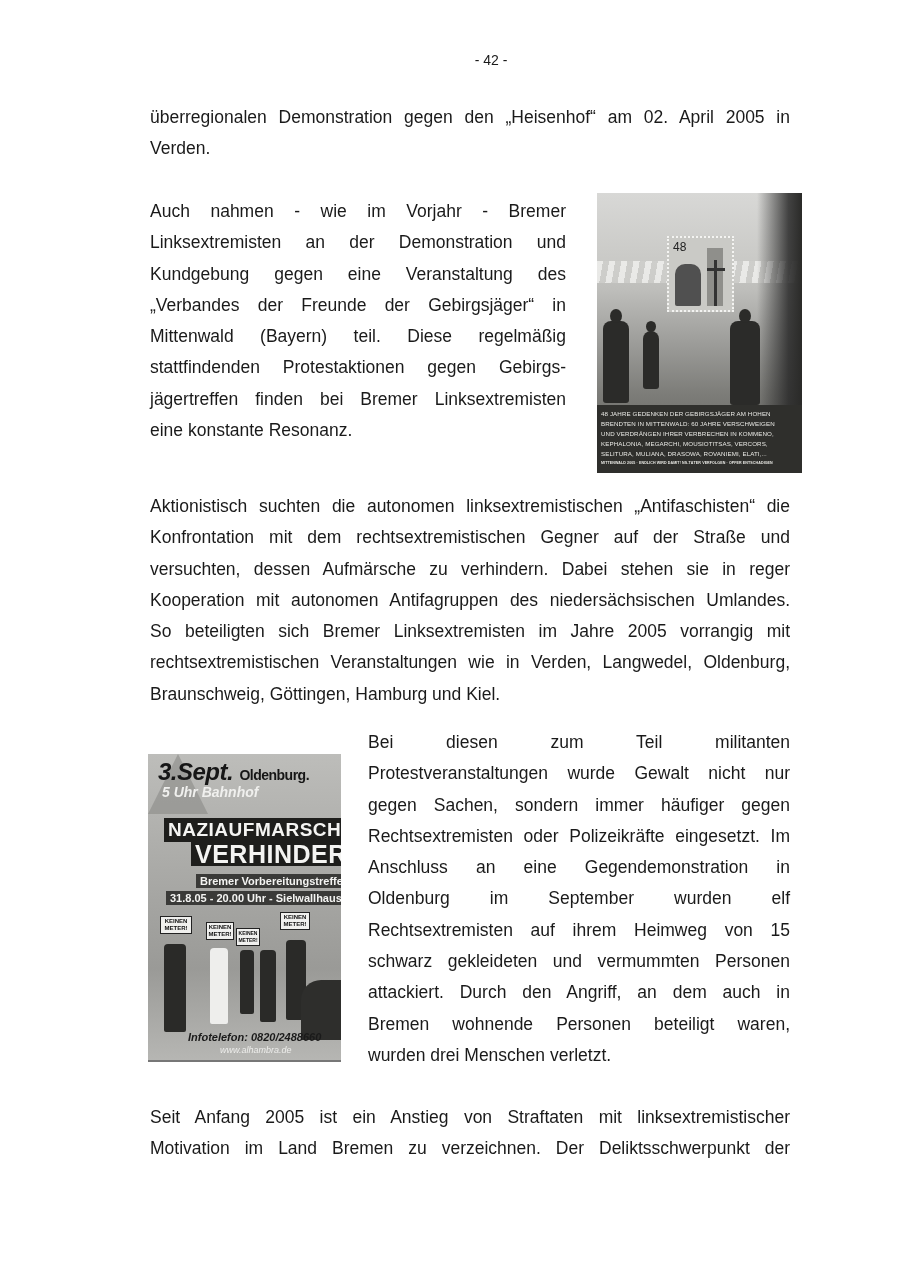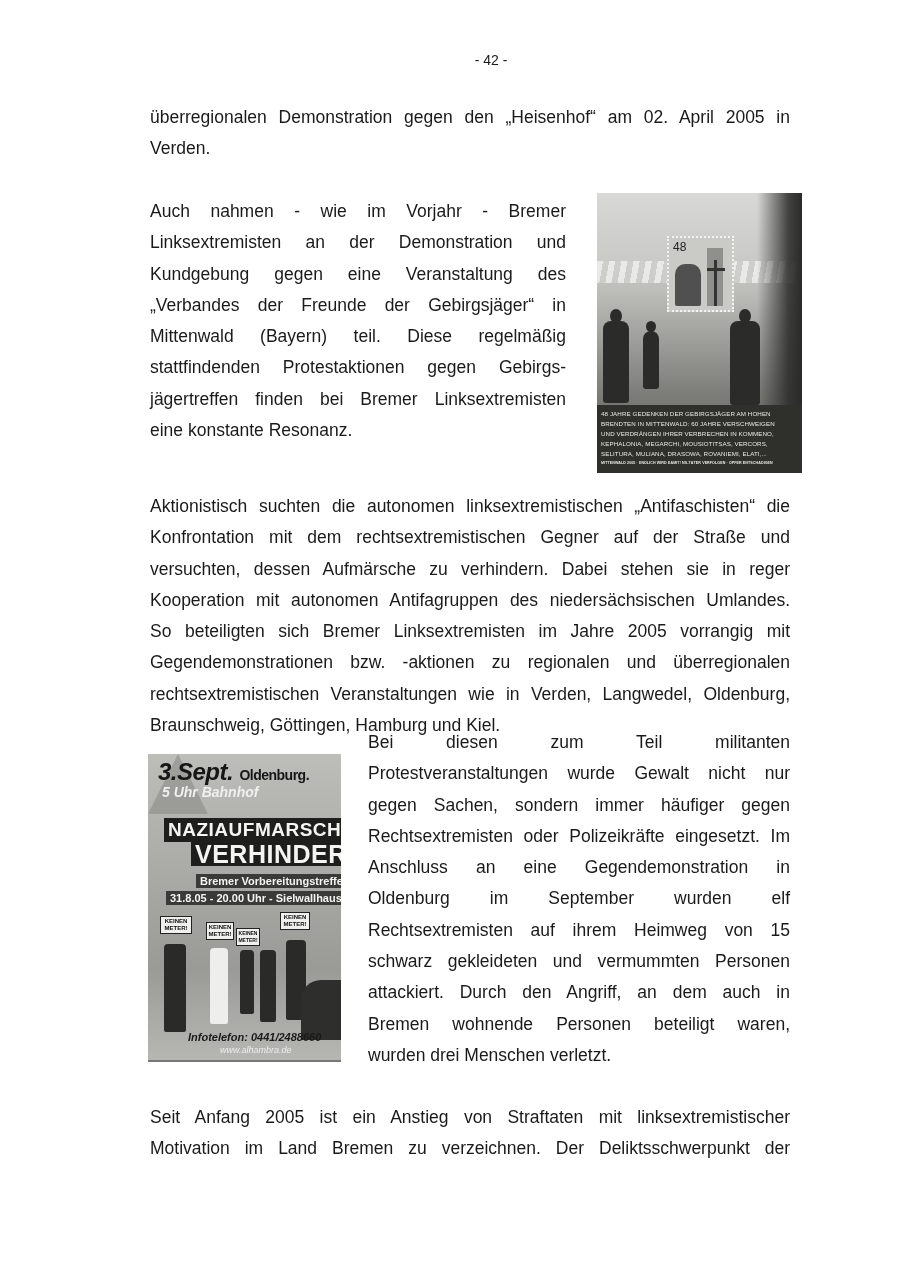--- a/index.html
+++ b/index.html
@@ -96,21 +96,20 @@
     <div class="sub">MITTENWALD 2005 · ENDLICH WIRD DAMIT! NS-TÄTER VERFOLGEN · OPFER ENTSCHÄDIGEN</div>
   </div>
 </div>
 
 <div id="p3" class="para">
   <span class="line">Aktionistisch suchten die autonomen linksextremistischen „Antifaschisten“ die</span>
   <span class="line">Konfrontation mit dem rechtsextremistischen Gegner auf der Straße und</span>
   <span class="line">versuchten, dessen Aufmärsche zu verhindern. Dabei stehen sie in reger</span>
   <span class="line">Kooperation mit autonomen Antifagruppen des niedersächsischen Umlandes.</span>
   <span class="line">So beteiligten sich Bremer Linksextremisten im Jahre 2005 vorrangig mit</span>
-  <span class="line">Gegendemonstrationen bzw. -aktionen zu regionalen und überregionalen</span>
   <span class="line">rechtsextremistischen Veranstaltungen wie in Verden, Langwedel, Oldenburg,</span>
   <span class="line last">Braunschweig, Göttingen, Hamburg und Kiel.</span>
 </div>
 
 <div class="poster">
   <div class="poster-star"></div>
   <div class="poster-date"><span>3.Sept.</span> <span class="poster-city">Oldenburg.</span></div>
   <div class="poster-time">5 Uhr Bahnhof</div>
   <div class="poster-banner pb1">NAZIAUFMARSCH</div>
   <div class="poster-banner pb2">VERHINDERN!</div>
@@ -121,21 +120,21 @@
   <div class="protester" style="left:16px;top:190px;width:22px;height:88px;"></div>
   <div class="sign" style="left:58px;top:168px;width:24px;">KEINEN METER!</div>
   <div class="protester white" style="left:62px;top:194px;width:18px;height:76px;"></div>
   <div class="sign" style="left:88px;top:174px;width:20px;font-size:5px;">KEINEN METER!</div>
   <div class="protester" style="left:92px;top:196px;width:14px;height:64px;"></div>
   <div class="protester" style="left:112px;top:196px;width:16px;height:72px;"></div>
   <div class="sign" style="left:132px;top:158px;width:26px;">KEINEN METER!</div>
   <div class="protester" style="left:138px;top:186px;width:20px;height:80px;"></div>
   <div class="poster-shadow"></div>
 
-  <div class="poster-phone">Infotelefon: 0441/2488660</div>
+  <div class="poster-phone">Infotelefon: 0820/2488660</div>
   <div class="poster-web">www.alhambra.de</div>
 </div>
 
 <div id="p4" class="para">
   <span class="line">Bei diesen zum Teil militanten</span>
   <span class="line">Protestveranstaltungen wurde Gewalt nicht nur</span>
   <span class="line">gegen Sachen, sondern immer häufiger gegen</span>
   <span class="line">Rechtsextremisten oder Polizeikräfte eingesetzt. Im</span>
   <span class="line">Anschluss an eine Gegendemonstration in</span>
   <span class="line">Oldenburg im September wurden elf</span>

